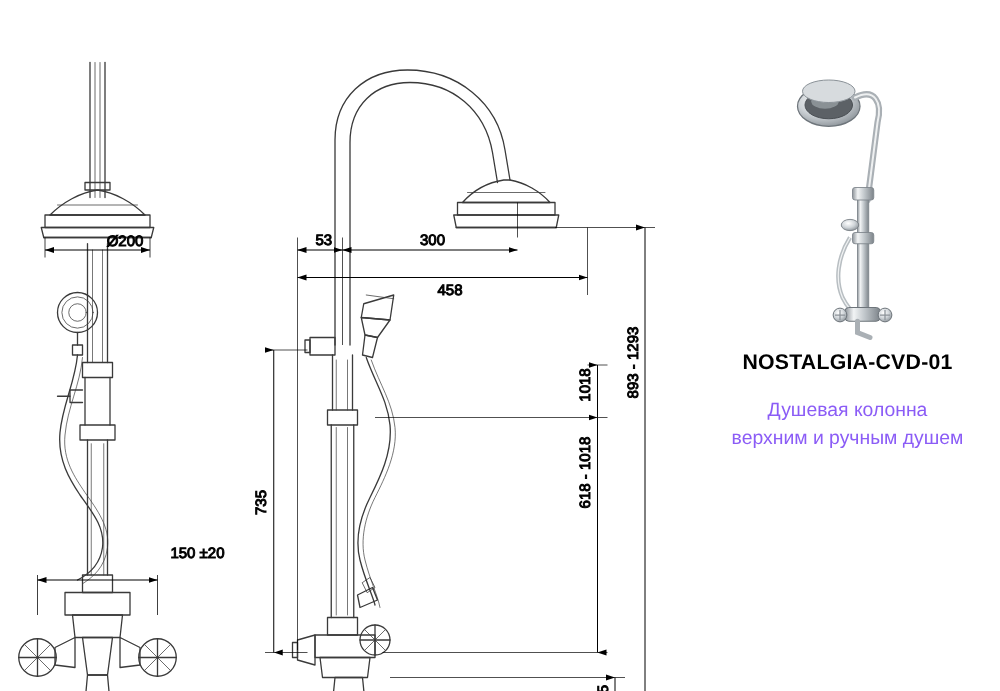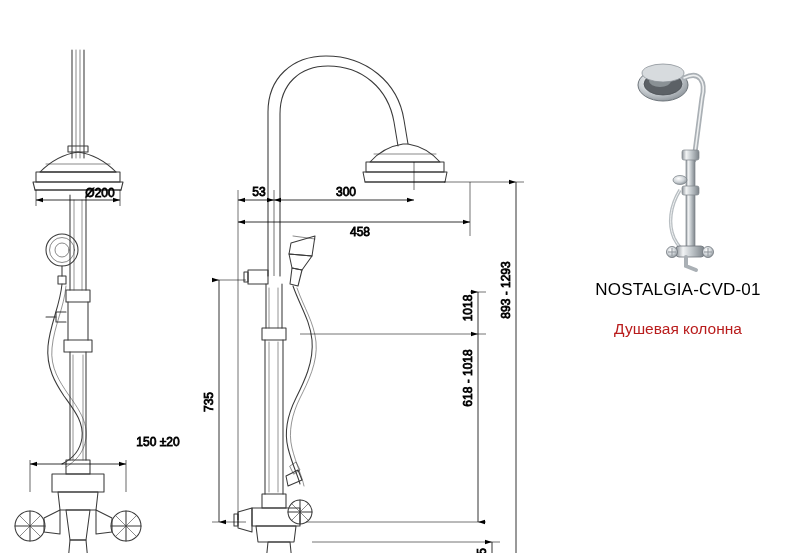--- a/index.html
+++ b/index.html
@@ -31,30 +31,30 @@
   }
   .info-panel {
     position: absolute;
     left: 560px;
     top: 240px;
     width: 236px;
     text-align: center;
   }
   .product-code {
     font-size: 17px;
-    font-weight: normal;
+    font-weight: bold;
     letter-spacing: 0.2px;
     color: #000;
     margin: 0 0 18px 0;
     white-space: nowrap;
   }
   .product-desc {
     font-size: 15.5px;
     line-height: 1.45;
-    color: #b91c1c;
+    color: #8b5cf6;
     margin: 0;
   }
   .product-desc span {
     display: block;
   }
   text {
     font-family: "Liberation Sans", sans-serif;
   }
 </style>
 </head>
@@ -278,16 +278,17 @@
       <path d="M668,212 L676,212 M672,208 L672,216" stroke="#8d9399" stroke-width="1"></path>
       <path d="M704,212 L712,212 M708,208 L708,216" stroke="#8d9399" stroke-width="1"></path>
       <path d="M686,217 L686,226 L696,230" fill="none" stroke="#aab0b5" stroke-width="4" stroke-linecap="round"></path>
     </g>
   </svg>
 
   <div class="info-panel">
     <div class="product-code">NOSTALGIA-CVD-01</div>
     <div class="product-desc">
       <span>Душевая колонна</span>
+      <span>верхним и ручным душем</span>
     </div>
   </div>
 
 </div>
 
 </body></html>

